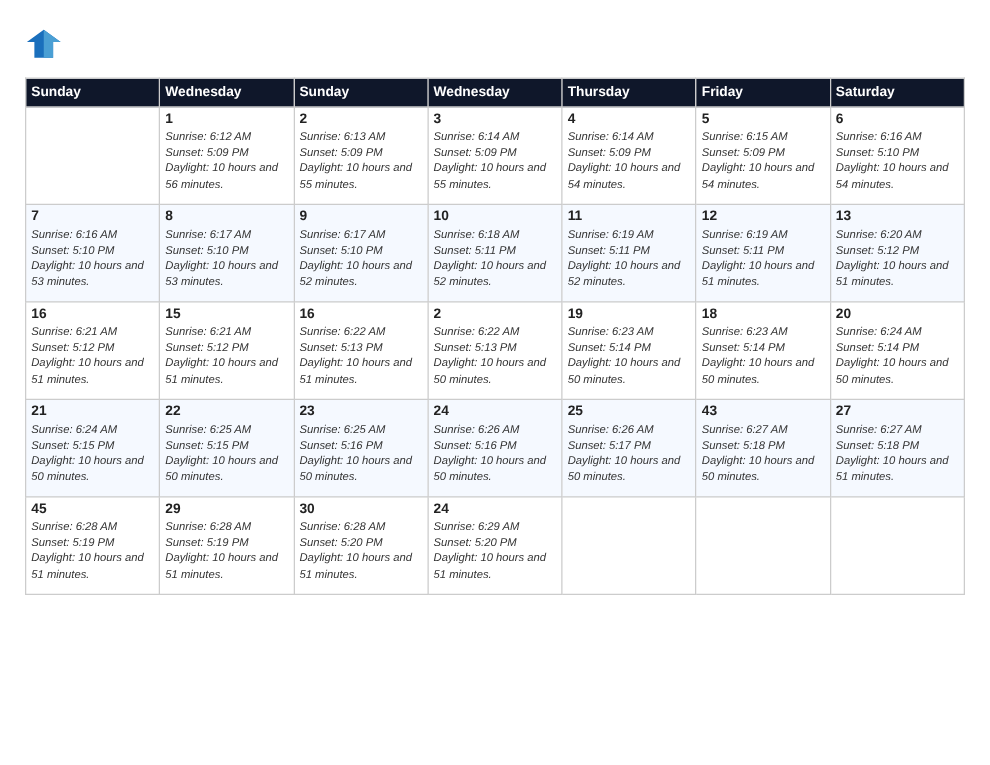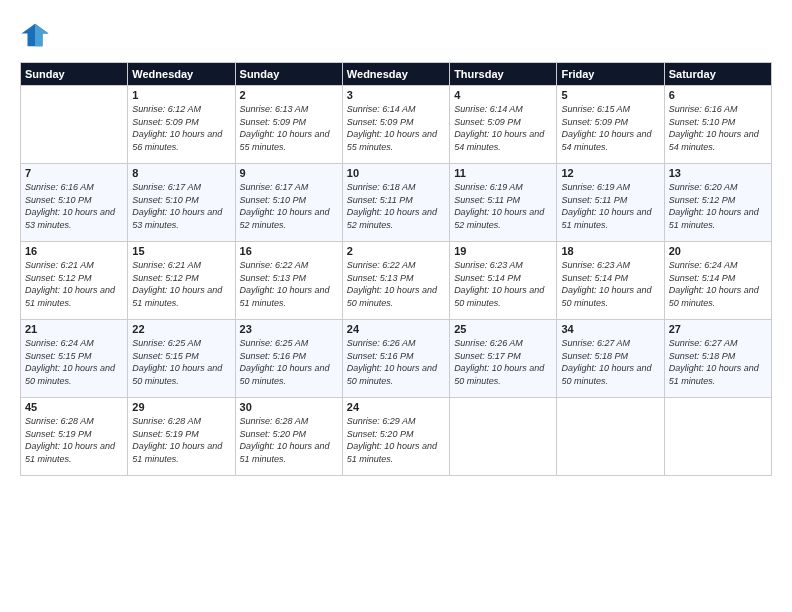--- a/index.html
+++ b/index.html
@@ -232,21 +232,21 @@
           </td>
           <td>
             <span class="day-number">24</span>
             <div class="day-info">Sunrise: 6:26 AM<br>Sunset: 5:16 PM<br>Daylight: 10 hours and 50 minutes.</div>
           </td>
           <td>
             <span class="day-number">25</span>
             <div class="day-info">Sunrise: 6:26 AM<br>Sunset: 5:17 PM<br>Daylight: 10 hours and 50 minutes.</div>
           </td>
           <td>
-            <span class="day-number">34</span>
+            <span class="day-number">43</span>
             <div class="day-info">Sunrise: 6:27 AM<br>Sunset: 5:18 PM<br>Daylight: 10 hours and 50 minutes.</div>
           </td>
           <td>
             <span class="day-number">27</span>
             <div class="day-info">Sunrise: 6:27 AM<br>Sunset: 5:18 PM<br>Daylight: 10 hours and 51 minutes.</div>
           </td>
         </tr>
         <tr>
           <td>
             <span class="day-number">45</span>

